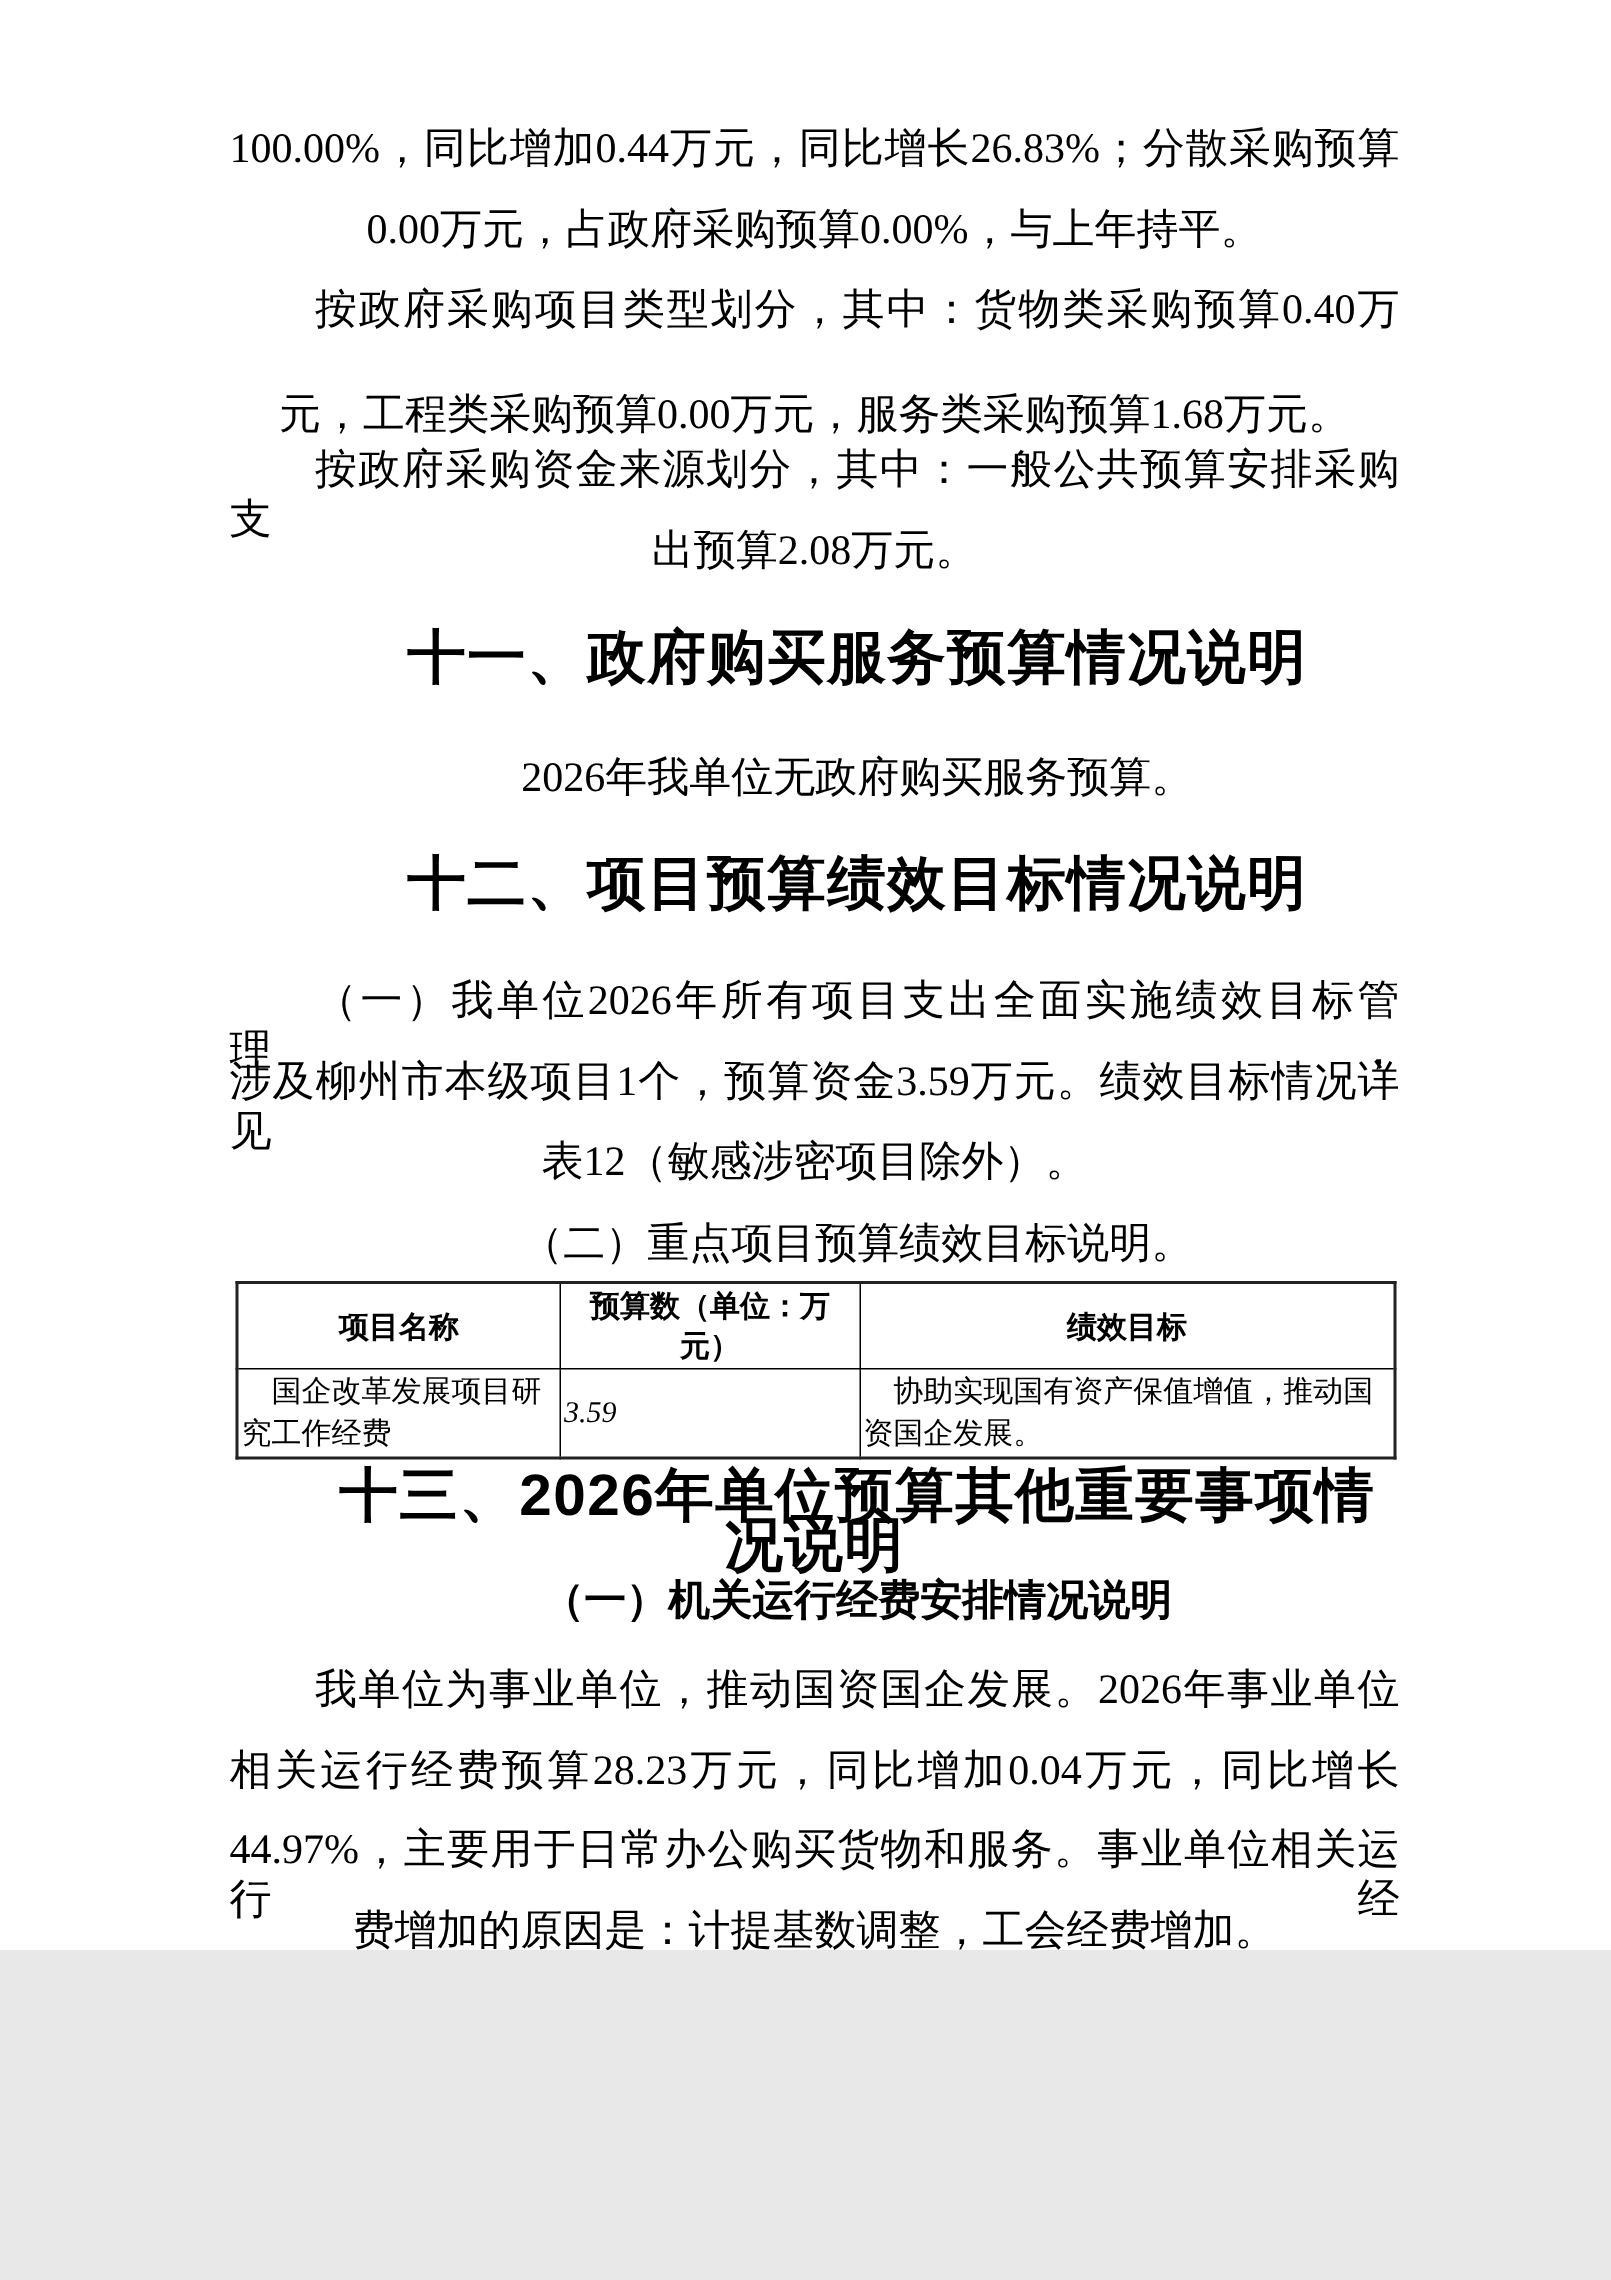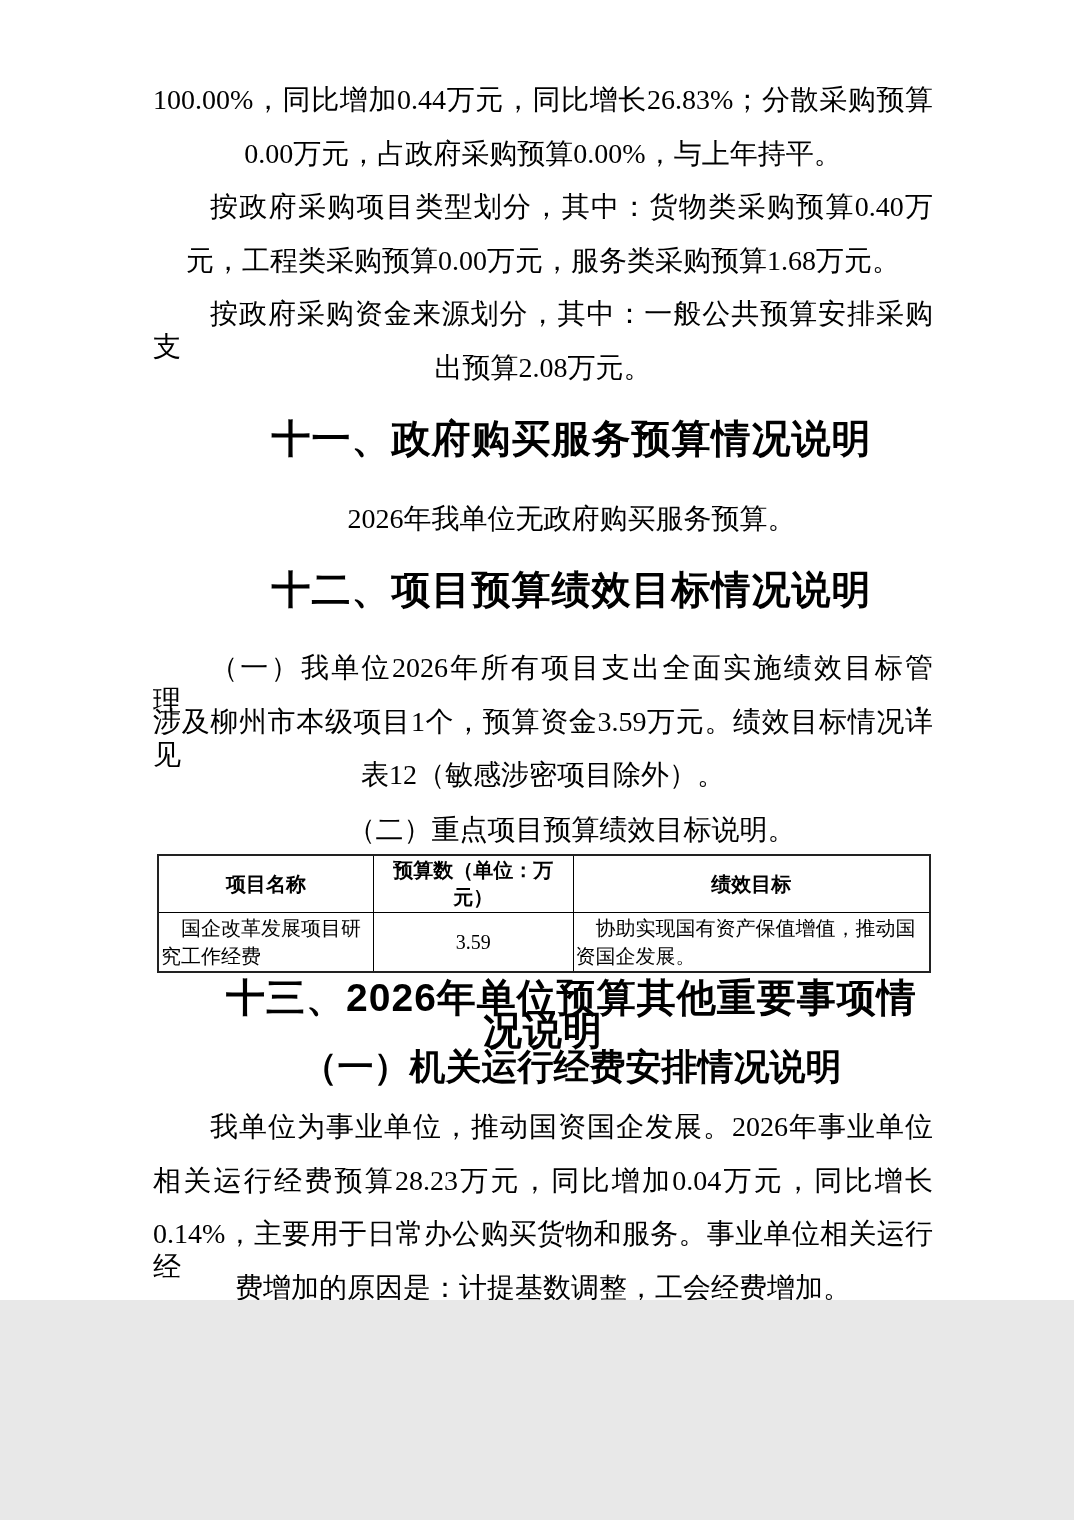--- a/index.html
+++ b/index.html
@@ -31,21 +31,21 @@
   }
   .heading{
     font-family:"Liberation Sans","DejaVu Sans",sans-serif;
     font-weight:bold;
     font-size:39px;
     letter-spacing:1px;
   }
   .subhead{
     font-family:"Liberation Serif","DejaVu Serif",serif;
     font-weight:bold;
-    font-size:36px;
+    font-size:28px;
   }
   table.perf{
     position:absolute;
     left:157px;top:854px;
     width:774px;
     border-collapse:collapse;
     table-layout:fixed;
   }
   table.perf, table.perf td, table.perf th{
     border:1px solid #000;
@@ -61,21 +61,21 @@
     vertical-align:middle;
   }
   table.perf td{
     font-size:20px;
     line-height:28px;
     height:56px;
     padding:1px 2px;
     vertical-align:middle;
   }
   td.cell-name{ text-indent:20px; vertical-align:middle; }
-  td.cell-budget{ text-align:center; padding-right:3px; }
+  td.cell-budget{ text-align:left; padding-right:3px;font-style:italic; }
   td.cell-goal{ text-indent:20px; }
   .col-name{width:215px;}
   .col-budget{width:199px;}
   .col-goal{width:356px;}
   .footer{
     position:absolute;
     top:1481px;left:0;
     width:100%;
     text-align:center;
     font-family:"Liberation Sans","DejaVu Sans",sans-serif;
@@ -84,21 +84,21 @@
   }
 </style>
 </head>
 <body>
 
 <div class="page">
 
   <div class="line stretch" style="top:83px">100.00%，同比增加0.44万元，同比增长26.83%；分散采购预算</div>
   <div class="line" style="top:137px">0.00万元，占政府采购预算0.00%，与上年持平。</div>
   <div class="line stretch indent" style="top:190px">按政府采购项目类型划分，其中：货物类采购预算0.40万</div>
-  <div class="line" style="top:244px">元，工程类采购预算0.00万元，服务类采购预算1.68万元。</div>
+  <div class="line" style="top:260px">元，工程类采购预算0.00万元，服务类采购预算1.68万元。</div>
   <div class="line stretch indent" style="top:297px">按政府采购资金来源划分，其中：一般公共预算安排采购支</div>
   <div class="line" style="top:351px">出预算2.08万元。</div>
 
   <div class="line heading indent" style="top:422px">十一、政府购买服务预算情况说明</div>
 
   <div class="line indent" style="top:502px">2026年我单位无政府购买服务预算。</div>
 
   <div class="line heading indent" style="top:573px">十二、项目预算绩效目标情况说明</div>
 
   <div class="line stretch indent" style="top:651px">（一）我单位2026年所有项目支出全面实施绩效目标管理，</div>
@@ -127,20 +127,20 @@
       </tr>
     </tbody>
   </table>
 
   <div class="line heading indent" style="top:981px">十三、2026年单位预算其他重要事项情况说明</div>
 
   <div class="line subhead indent" style="top:1051px">（一）机关运行经费安排情况说明</div>
 
   <div class="line stretch indent" style="top:1110px">我单位为事业单位，推动国资国企发展。2026年事业单位</div>
   <div class="line stretch" style="top:1164px">相关运行经费预算28.23万元，同比增加0.04万元，同比增长</div>
-  <div class="line stretch" style="top:1217px">0.14%，主要用于日常办公购买货物和服务。事业单位相关运行经</div>
+  <div class="line stretch" style="top:1217px">44.97%，主要用于日常办公购买货物和服务。事业单位相关运行经</div>
   <div class="line" style="top:1271px">费增加的原因是：计提基数调整，工会经费增加。</div>
 
   <div class="line subhead indent" style="top:1324px">（二）国有资产占用情况说明</div>
 
   <div class="footer">- 6 -</div>
 
 </div>
 
 </body></html>

